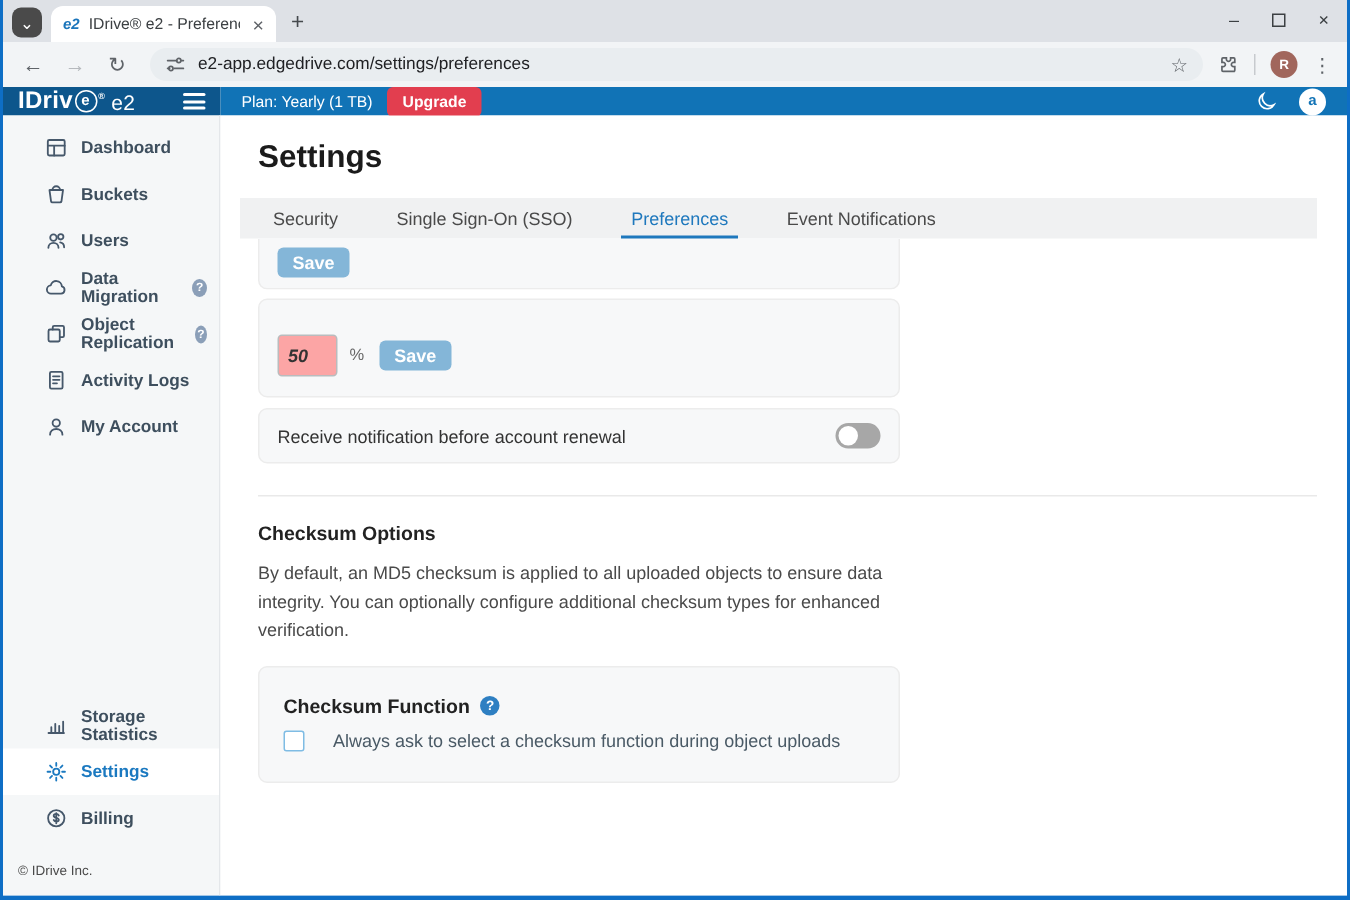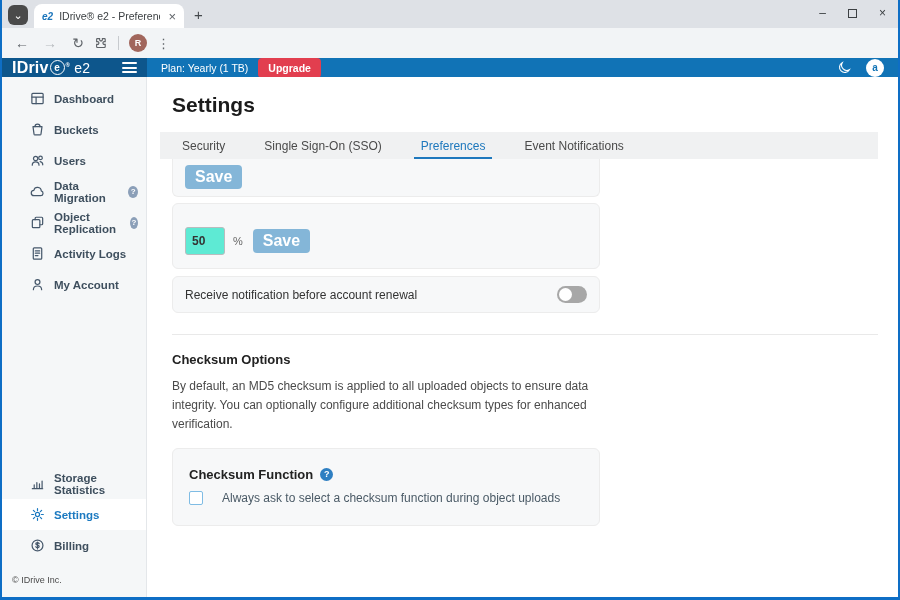--- a/index.html
+++ b/index.html
@@ -68,32 +68,32 @@
   .copyright { font-size:9px; color:#4a4a4a; padding:14px 0 12px 10px; }
 
   .main { flex:1; background:#fff; padding:13px 20px 0 13px; overflow:hidden; }
   .page-title { font-size:21px; font-weight:700; color:#1b1b1b; margin:3px 0 0 12px; }
   .tabbar { margin-top:15px; height:27px; background:#f0f1f2; display:flex; align-items:stretch; padding-left:15px; }
   .tab-item { display:flex; align-items:center; padding:0 7px; margin-right:25px; font-size:12px; color:#4a4a4a; }
   .tab-item.active { color:#1e78bd; box-shadow: inset 0 -2px 0 #1e78bd; }
 
   .card { width:428px; margin-left:12px; background:#f7f8f9; border:1px solid #ececec; border-radius:6px; }
   .card-partial { border-radius:0 0 6px 6px; border-top:none; padding:6px 12px 7px; }
-  .btn-light { background:#84b6d8; color:#fff; border:none; font-size:16px; font-weight:600;
+  .btn-light { background:#84b6d8; color:#fff; border:none; font-size:12px; font-weight:600;
                padding:3px 10px; border-radius:4px; }
   .card-toggle { margin-top:6px; padding:11px 12px 13px; }
   .row-between { display:flex; align-items:center; justify-content:space-between; }
   .card-label { font-size:12px; color:#333; }
   .toggle { width:30px; height:17px; border-radius:9px; background:#a7a7a7; position:relative; flex-shrink:0; }
   .toggle .knob { width:13px; height:13px; background:#fff; border-radius:50%; position:absolute; top:2px; left:2px; }
   .toggle.on { background:#1168b2; }
   .toggle.on .knob { left:auto; right:2px; }
   .limit-row { margin-top:12px; display:flex; align-items:center; }
   .limit-input { width:40px; height:28px; border:1px solid #b9bcbe; border-radius:3px; font-size:12px;
-                 font-weight:600; color:#333; padding:0 6px; font-family:"Liberation Sans",sans-serif; background:#5eead4; }
+                 font-weight:600; color:#333; padding:0 6px; font-family:"Liberation Sans",sans-serif; background:#fca5a5;font-style:italic; }
   .pct { font-size:11px; color:#666; margin:0 10px 0 8px; }
   .card-renewal { margin-top:7px; padding:9px 12px; }
   .divider { border:none; border-top:1px solid #e9e9e9; margin:21px 0 0 12px; }
 
   .section-head { font-size:13px; font-weight:700; color:#222; margin:17px 0 0 12px; }
   .section-desc { font-size:12px; color:#4a4a4a; line-height:1.6; margin:10px 0 0 12px; width:432px; }
 
   .card-checksum { margin-top:13px; padding:18px 16px 20px; }
   .cs-head { display:flex; align-items:center; gap:7px; font-size:13px; font-weight:700; color:#222; }
   .q-badge { width:13px; height:13px; border-radius:50%; background:#2e7fc2; color:#fff; font-size:9px;
@@ -123,20 +123,29 @@
       <span>–</span>
       <span class="wc-max"></span>
       <span>×</span>
     </div>
   </div>
 
   <div class="toolbar">
     <span class="nav-ic">←</span>
     <span class="nav-ic disabled">→</span>
     <span class="nav-ic">↻</span>
+    <div class="omnibox">
+      <svg class="ic-sm" viewBox="0 0 16 16">
+          <path d="M2 5h7M12.5 5H14M2 11h1.5M7 11h7"></path>
+          <circle cx="10.5" cy="5" r="1.6"></circle>
+          <circle cx="4.5" cy="11" r="1.6"></circle>
+        </svg>
+      <span class="omni-url">e2-app.edgedrive.com/settings/preferences</span>
+      <span class="omni-star">☆</span>
+    </div>
     <div class="tb-right">
       <svg class="ic-sm" viewBox="0 0 16 16">
           <path d="M12.8 13.2H3.8a.8.8 0 0 1-.8-.8V9.6h1a1.6 1.6 0 1 0 0-3.2H3V3.8a.8.8 0 0 1 .8-.8h2.6v1a1.6 1.6 0 1 0 3.2 0v-1h2.4a.8.8 0 0 1 .8.8v2.6h-1a1.6 1.6 0 1 0 0 3.2h1v2.8a.8.8 0 0 1-.8.8z"></path>
         </svg>
       <span class="tb-sep"></span>
       <span class="profile-badge">R</span>
       <span class="dots">⋮</span>
     </div>
   </div>
 

